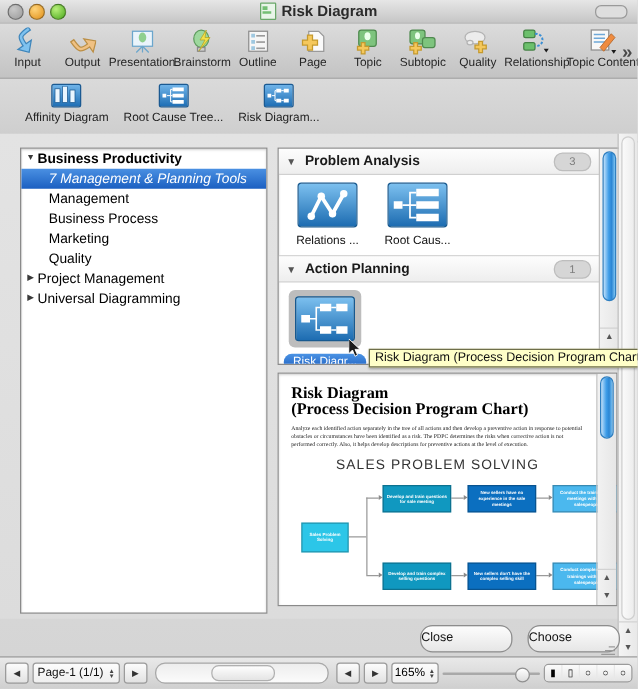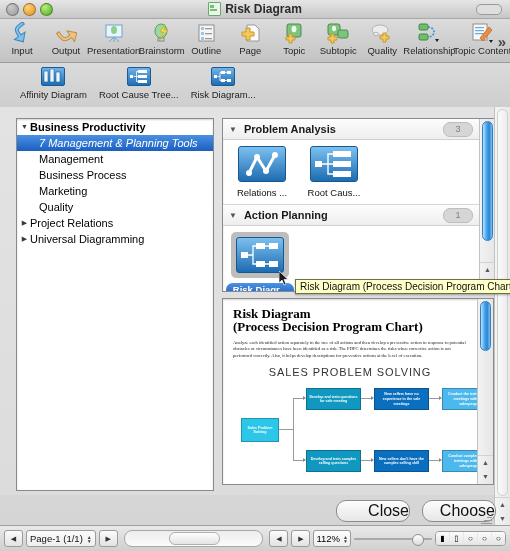--- a/index.html
+++ b/index.html
@@ -117,21 +117,21 @@
   }
   .tiles{display:flex;padding:6px 0 2px 10px;gap:14px;}
   .tile{width:58px;display:flex;flex-direction:column;align-items:center;cursor:default;}
   .tile .thumb{
     width:46px;height:34px;border-radius:3px;
     background:linear-gradient(#7cc0ef,#1d6cb1);
     border:1px solid #17598f;position:relative;overflow:hidden;
   }
   .tile .cap{font-size:9.5px;color:#111;margin-top:5px;white-space:nowrap;}
   .tile.selected .thumbwrap{background:#bdbdbd;border-radius:5px;padding:5px;}
-  .tile .cap.selcap{background:linear-gradient(#4b93e4,#1a5cbf);color:#fff;border-radius:8px;padding:1px 7px;font-weight:bold;}
+  .tile .cap.selcap{background:linear-gradient(#4b93e4,#1a5cbf);color:#fff;border-radius:8px;padding:1px 7px;}
 
   .vsb{
     position:absolute;right:0;top:0;bottom:0;width:15px;
     background:linear-gradient(to right,#f2f2f2,#e6e6e6);
     border-left:1px solid #c2c2c2;
   }
   .vsb .thumbbar{
     position:absolute;left:2px;right:2px;top:2px;height:118px;border-radius:6px;
     background:linear-gradient(to right,#bfe0fb,#3f9de8 45%,#2b86d4 70%,#7ec4f2);
     border:1px solid #2f7fc0;
@@ -170,21 +170,21 @@
     padding:1px;box-sizing:border-box;
   }
   .dline{position:absolute;background:#9a9a9a;}
   .dar{position:absolute;width:0;height:0;border-top:2px solid transparent;border-bottom:2px solid transparent;border-left:3px solid #8a8a8a;}
 
   
   .btnbar{position:absolute;left:0;right:0;bottom:25px;height:31px;}
   .btn{
     position:absolute;bottom:4px;width:72px;height:20px;border-radius:10px;
     background:linear-gradient(#fdfdfd,#e6e6e6);border:1px solid #8d8d8d;
-    font-size:16px;color:#111;text-align:right;line-height:19px;cursor:default;margin-top:12px;
+    font-size:10px;color:#111;text-align:left;line-height:19px;cursor:default;margin-top:12px;
   }
   .btn-close{right:100px;}
   .btn-choose{right:14px;}
   .resizer{position:absolute;right:18px;bottom:2px;width:12px;height:12px;}
   .resizer i{position:absolute;right:0;background:#9a9a9a;height:1px;}
 
   
   .dlgsb{
     position:absolute;right:0;top:107px;bottom:25px;width:15px;
     background:linear-gradient(to right,#f4f4f4,#e8e8e8);border-left:1px solid #c2c2c2;
@@ -431,21 +431,21 @@
         <span>Business Process</span>
       </div>
       <div class="tnode ind2">
         <span>Marketing</span>
       </div>
       <div class="tnode ind2">
         <span>Quality</span>
       </div>
       <div class="tnode ind1">
         <span class="twist closed"></span>
-        <span>Project Relations</span>
+        <span>Project Management</span>
       </div>
       <div class="tnode ind1">
         <span class="twist closed"></span>
         <span>Universal Diagramming</span>
       </div>
     </div>
 
     <div class="rightcol">
 
       <div class="browser">
@@ -590,21 +590,21 @@
           <span>▼</span>
         </span>
     </div>
     <div class="sbtn">▶</div>
     <div class="hscroll">
       <div class="knob"></div>
     </div>
     <div class="sbtn">◀</div>
     <div class="sbtn">▶</div>
     <div class="zoomfield">
-      <span>112%</span>
+      <span>165%</span>
       <span class="stepper">
           <span>▲</span>
           <span>▼</span>
         </span>
     </div>
     <div class="slider">
       <div class="track"></div>
       <div class="hnd"></div>
     </div>
     <div class="viewgrp">

